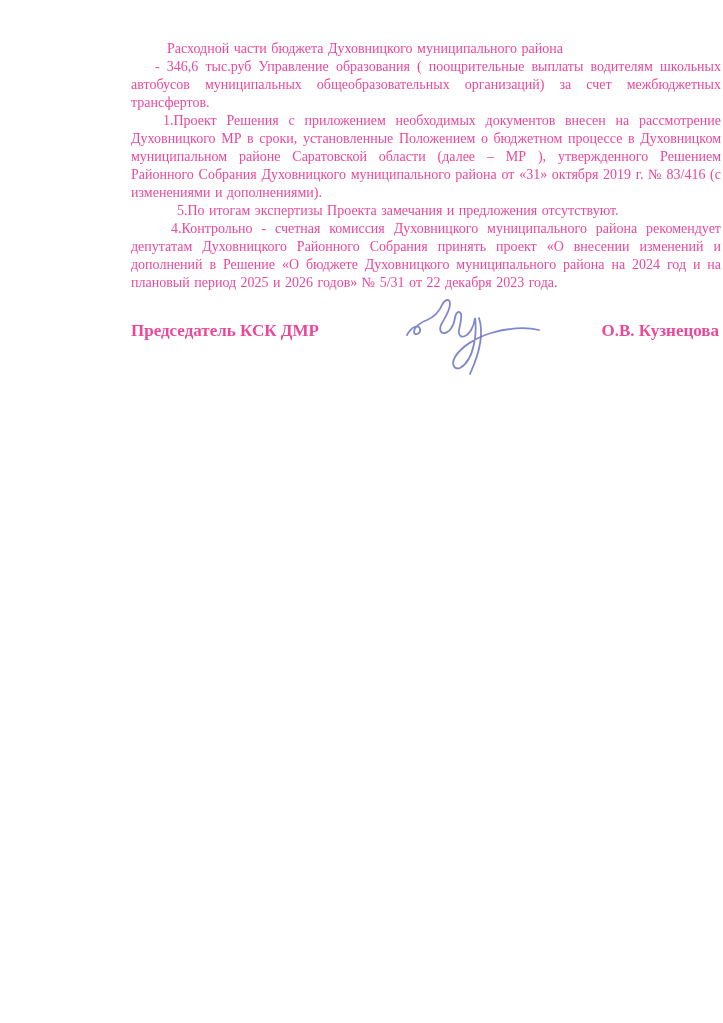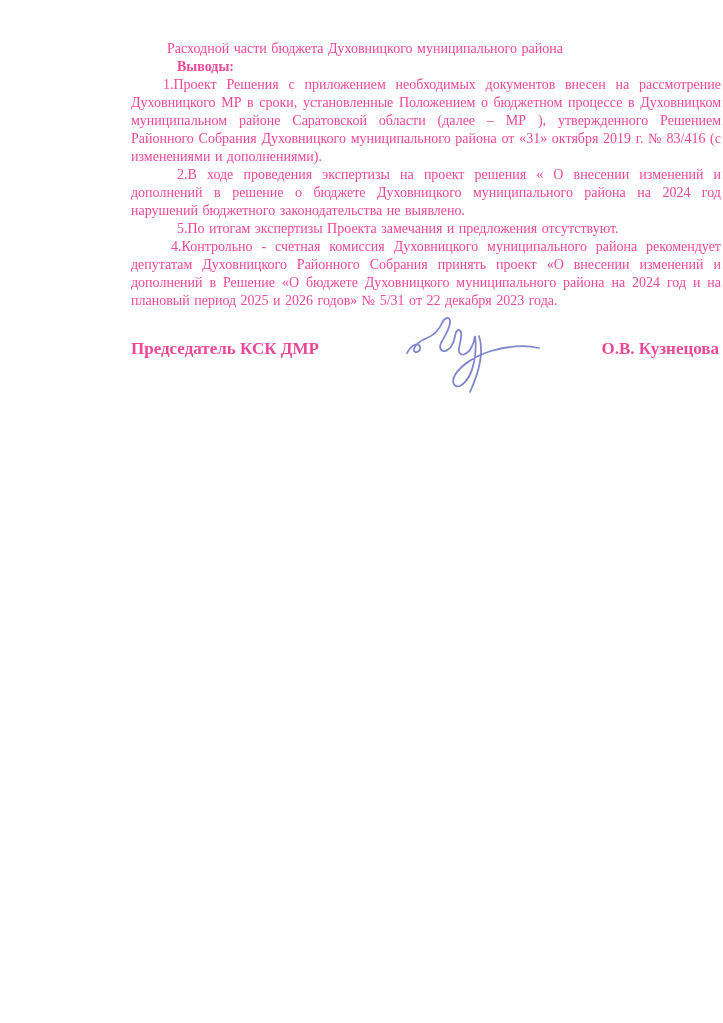--- a/index.html
+++ b/index.html
@@ -56,23 +56,22 @@
     pointer-events: none;
   }
   .sig-ink svg { display: block; width: 170px; height: 90px; }
 </style>
 </head>
 <body>
 
 <div class="page" style="background: rgb(255, 255, 255); color: #ec4899; margin-left: 32px;">
   <div class="content">
     <p class="p indent-36">Расходной части бюджета Духовницкого муниципального района</p>
-    <p class="p bold indent-46">Выводы:</p>
+    <p class="p indent-24">- 346,6 тыс.руб  Управление образования ( поощрительные выплаты водителям школьных автобусов муниципальных общеобразовательных организаций) за счет межбюджетных трансфертов.</p>
     <p class="p indent-32">1.Проект Решения с приложением необходимых документов внесен на рассмотрение Духовницкого МР в сроки, установленные Положением о бюджетном процессе в Духовницком муниципальном районе Саратовской области (далее – МР ), утвержденного Решением Районного Собрания Духовницкого муниципального района от «31» октября 2019 г. № 83/416 (с изменениями и дополнениями).</p>
-    <p class="p indent-46">2.В ходе проведения экспертизы на проект решения « О внесении изменений и дополнений в решение о бюджете Духовницкого муниципального района на 2024 год нарушений бюджетного законодательства не выявлено.</p>
     <p class="p indent-46">5.По итогам экспертизы Проекта замечания и предложения отсутствуют.</p>
     <p class="p indent-40">4.Контрольно - счетная комиссия Духовницкого муниципального района рекомендует депутатам Духовницкого Районного Собрания принять проект «О внесении изменений и дополнений в Решение «О бюджете Духовницкого муниципального района на 2024 год и на плановый период 2025 и 2026 годов» № 5/31 от 22 декабря 2023 года.</p>
 
     <div class="sig-row">
       <span class="sig-left">Председатель КСК ДМР</span>
       <span class="sig-ink">
         <svg viewBox="0 0 170 90" xmlns="http://www.w3.org/2000/svg">
           <g fill="none" stroke="#6b72c7" stroke-width="1.8" stroke-linecap="round" stroke-opacity="0.85">
             <path d="M 20,47
                      C 25,38 32,36 33,41

